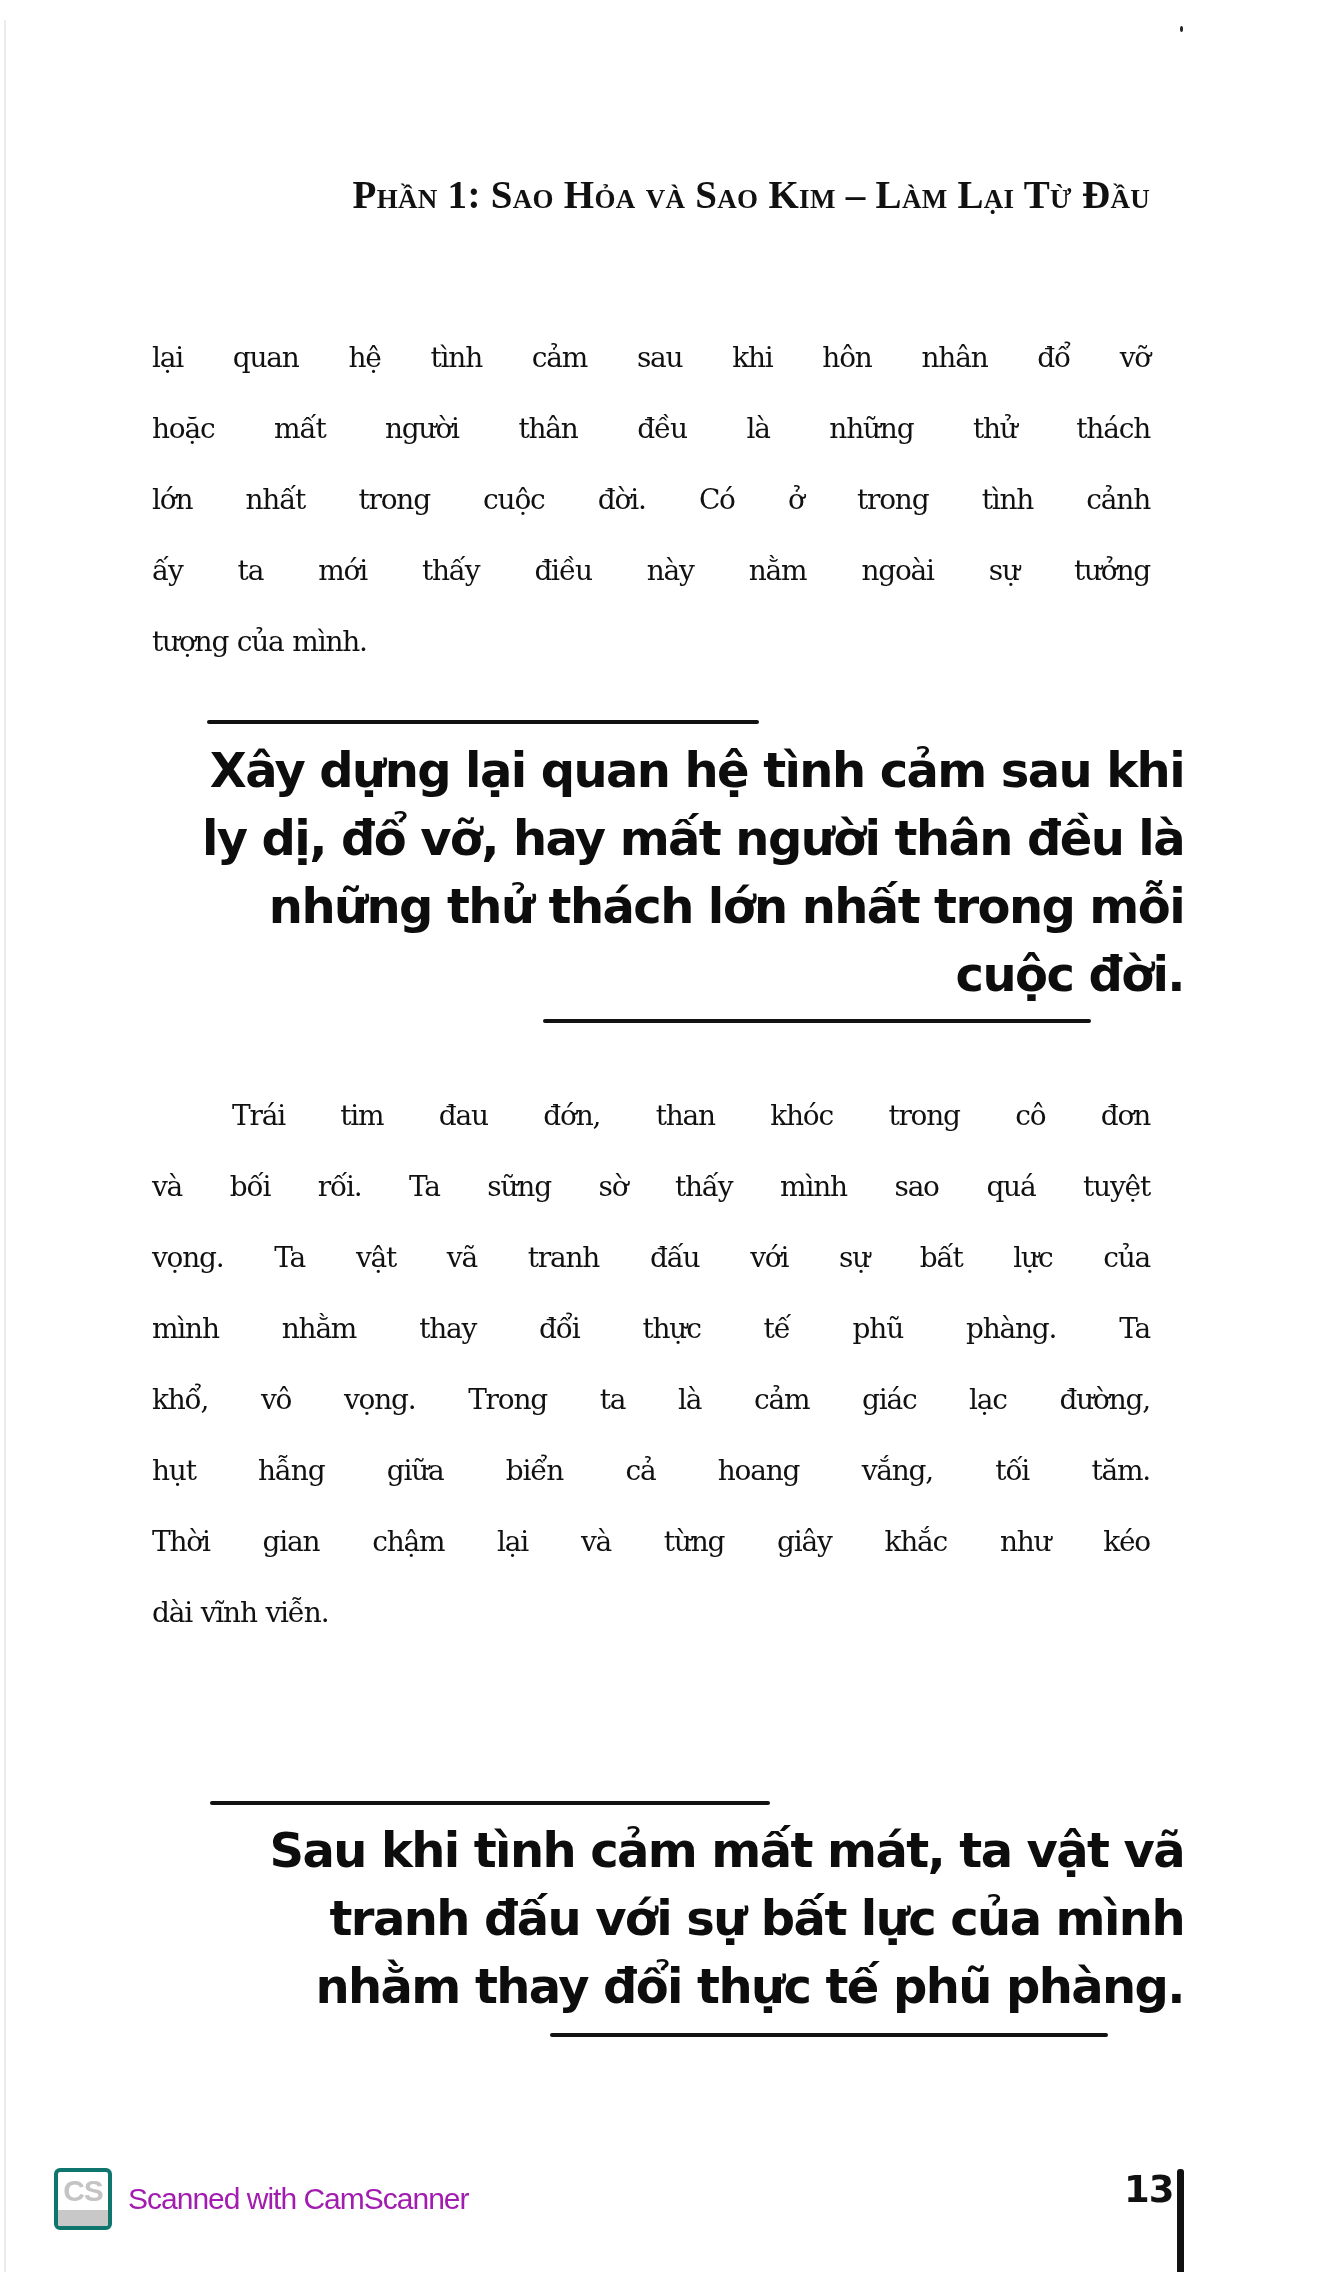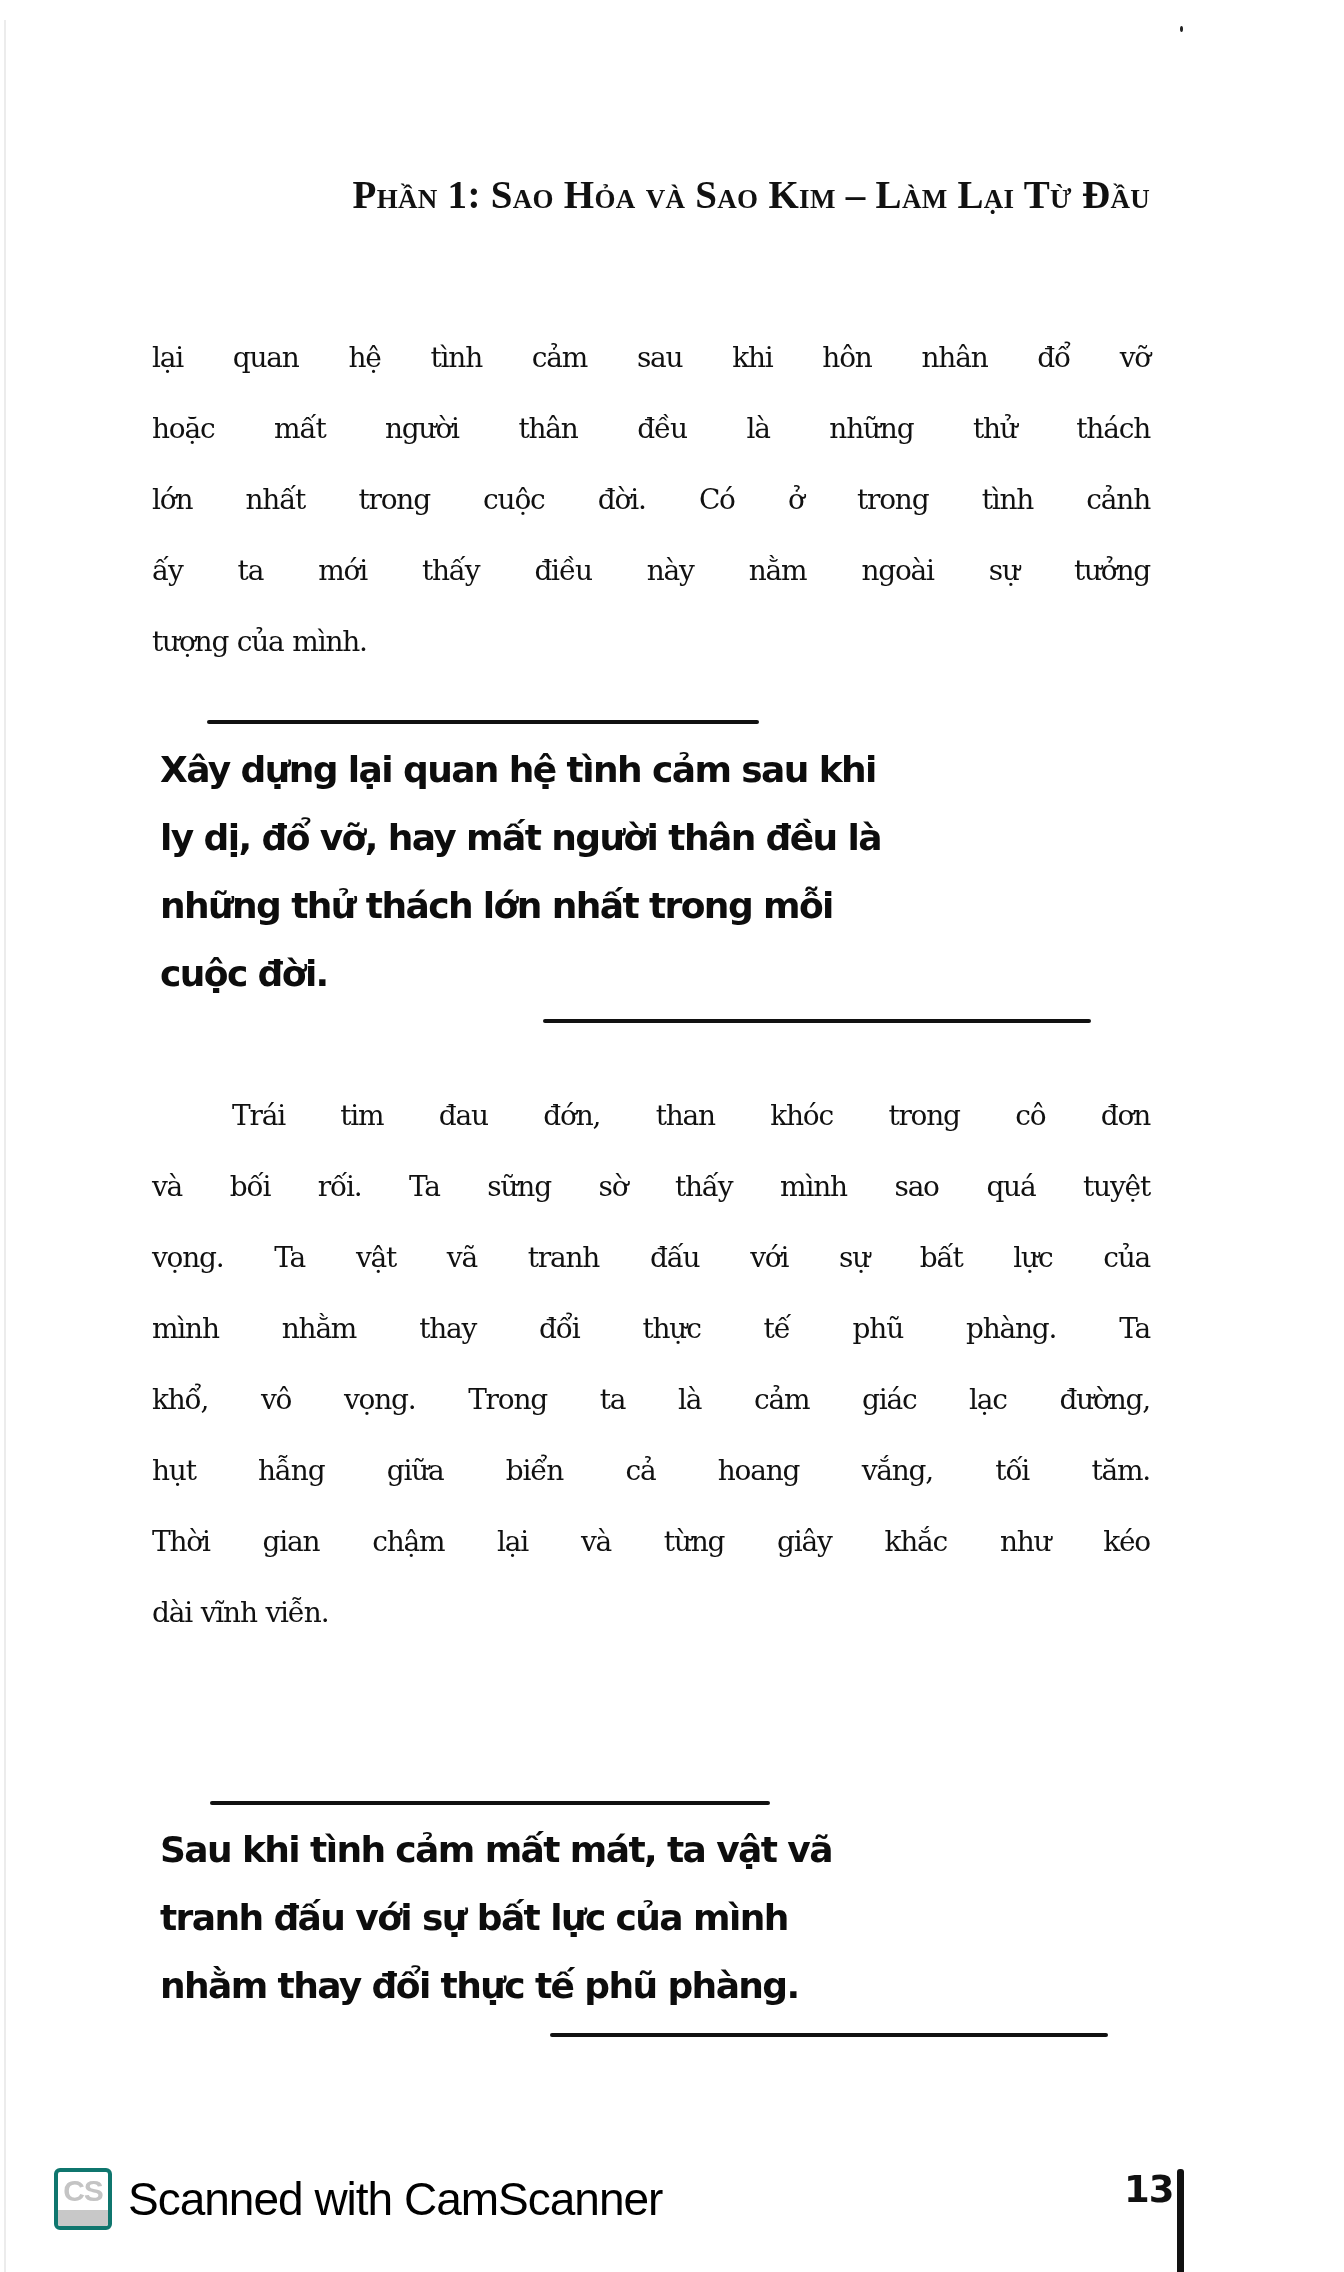--- a/index.html
+++ b/index.html
@@ -24,44 +24,44 @@
       line-height: 71px; color: #111; text-align: justify;
       letter-spacing: -1.2px; word-spacing: 1px;
     }
     .body-para .line { display: block; white-space: nowrap; text-align-last: justify; height: 71px; }
     .body-para .line.last { text-align-last: left; }
     .body-para .line.indent { padding-left: 80px; }
     .rule {
       position: absolute; height: 4px; background: #111; border-radius: 2px;
     }
     .pull-quote {
-      position: absolute; left: 160px; width: 1024px; text-align: left;
+      position: absolute; left: 160px; width: 1024px; text-align: right;
       font-family: "DejaVu Sans", sans-serif; font-weight: bold;
-      font-size: 36px; line-height: 68px; color: #0d0d0d; letter-spacing: -1.6px;
+      font-size: 48px; line-height: 68px; color: #0d0d0d; letter-spacing: -1.6px;
     }
     .pull-quote .line { display: block; white-space: nowrap; }
     .footer-watermark {
       position: absolute; left: 54px; top: 2167px; height: 64px;
       display: flex; align-items: center; gap: 16px;
     }
     .cs-logo {
       width: 58px; height: 62px; border: 4px solid #0f766e; border-radius: 6px;
       box-sizing: border-box; position: relative; overflow: hidden;
       display: flex; align-items: flex-start; justify-content: center;
     }
     .cs-logo .cs-text {
       font-family: "Liberation Sans", sans-serif; font-weight: bold;
       font-size: 30px; color: #c4c4c4; line-height: 38px; letter-spacing: -1px;
     }
     .cs-logo .cs-bar {
       position: absolute; left: 0; right: 0; bottom: 0; height: 16px; background: #c8c8c8;
     }
     .watermark-text {
-      font-family: "Liberation Sans", sans-serif; font-size: 46px;
-      color: #000000; letter-spacing: -1px; white-space: nowrap;
+      font-family: "Liberation Sans", sans-serif; font-size: 30px;
+      color: #a21caf; letter-spacing: -1px; white-space: nowrap;
     }
     .page-number {
       position: absolute; left: 1124px; top: 2168px;
       font-family: "DejaVu Sans", sans-serif; font-weight: bold;
       font-size: 37px; color: #111; letter-spacing: -1px;
     }
     .page-bar {
       position: absolute; left: 1177px; top: 2169px; width: 7px; height: 103px;
       background: #111; border-radius: 3px 3px 0 0;
     }

